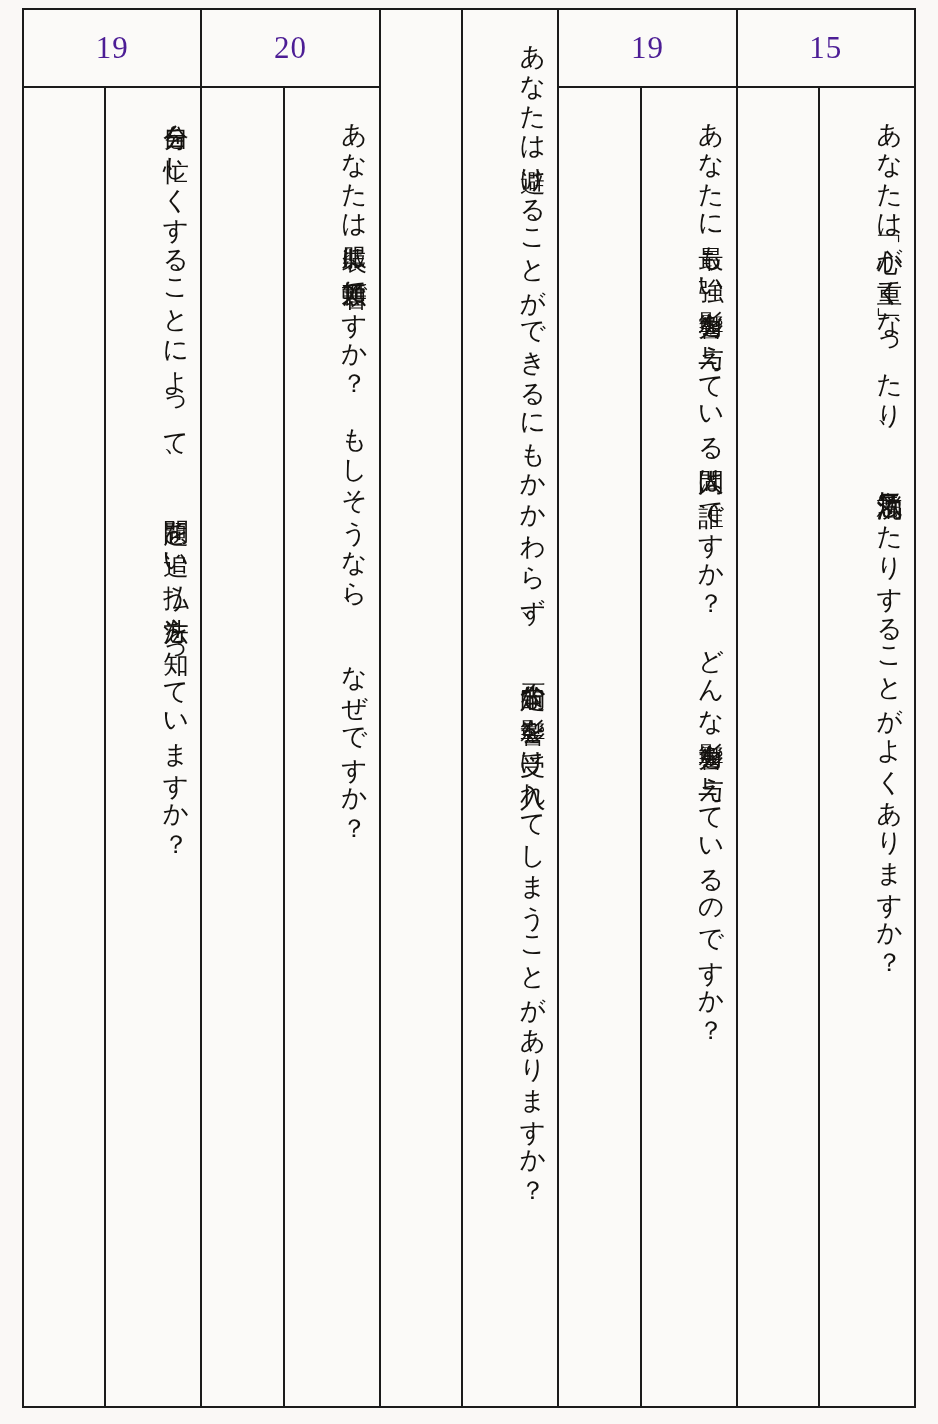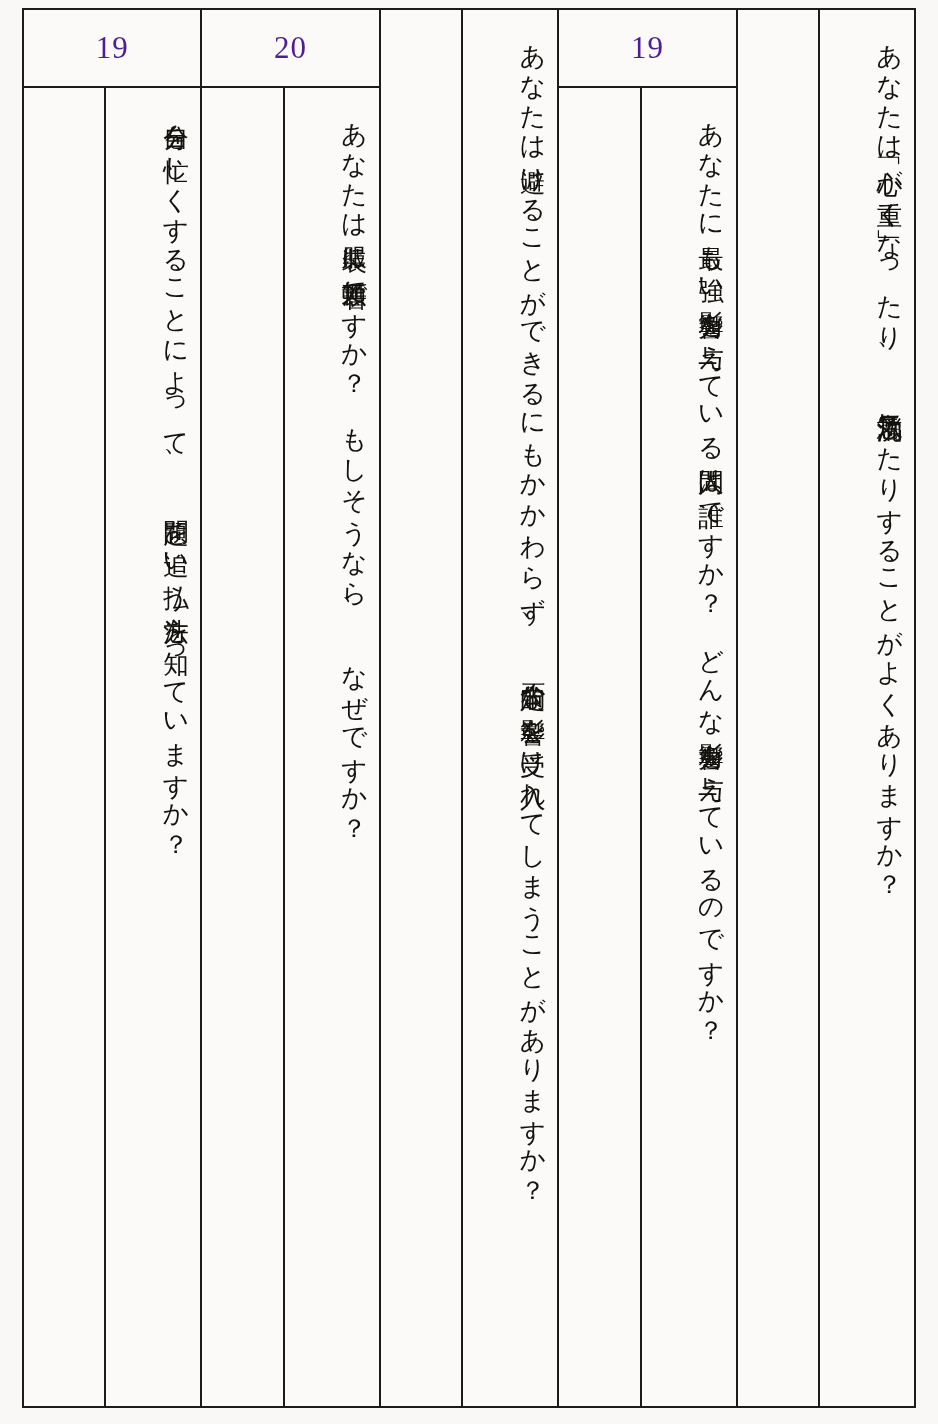--- a/index.html
+++ b/index.html
@@ -97,20 +97,21 @@
     font-family: "Liberation Serif", "DejaVu Serif", serif;
   }
 </style>
 </head>
 <body>
 
 <div id="page">
   <div id="table-frame">
 
     <div class="column">
+      <div class="col-number">15</div>
       <div class="col-body">
         <div class="vtext">あなたは「心が重く」なったり、　意気消沈したりすることがよくありますか？</div>
       </div>
     </div>
 
     <div class="column">
       <div class="col-number">19</div>
       <div class="col-body">
         <div class="vtext">あなたに最も強い影響力を与えている人間は誰ですか？　どんな影響力を与えているのですか？</div>
       </div>

